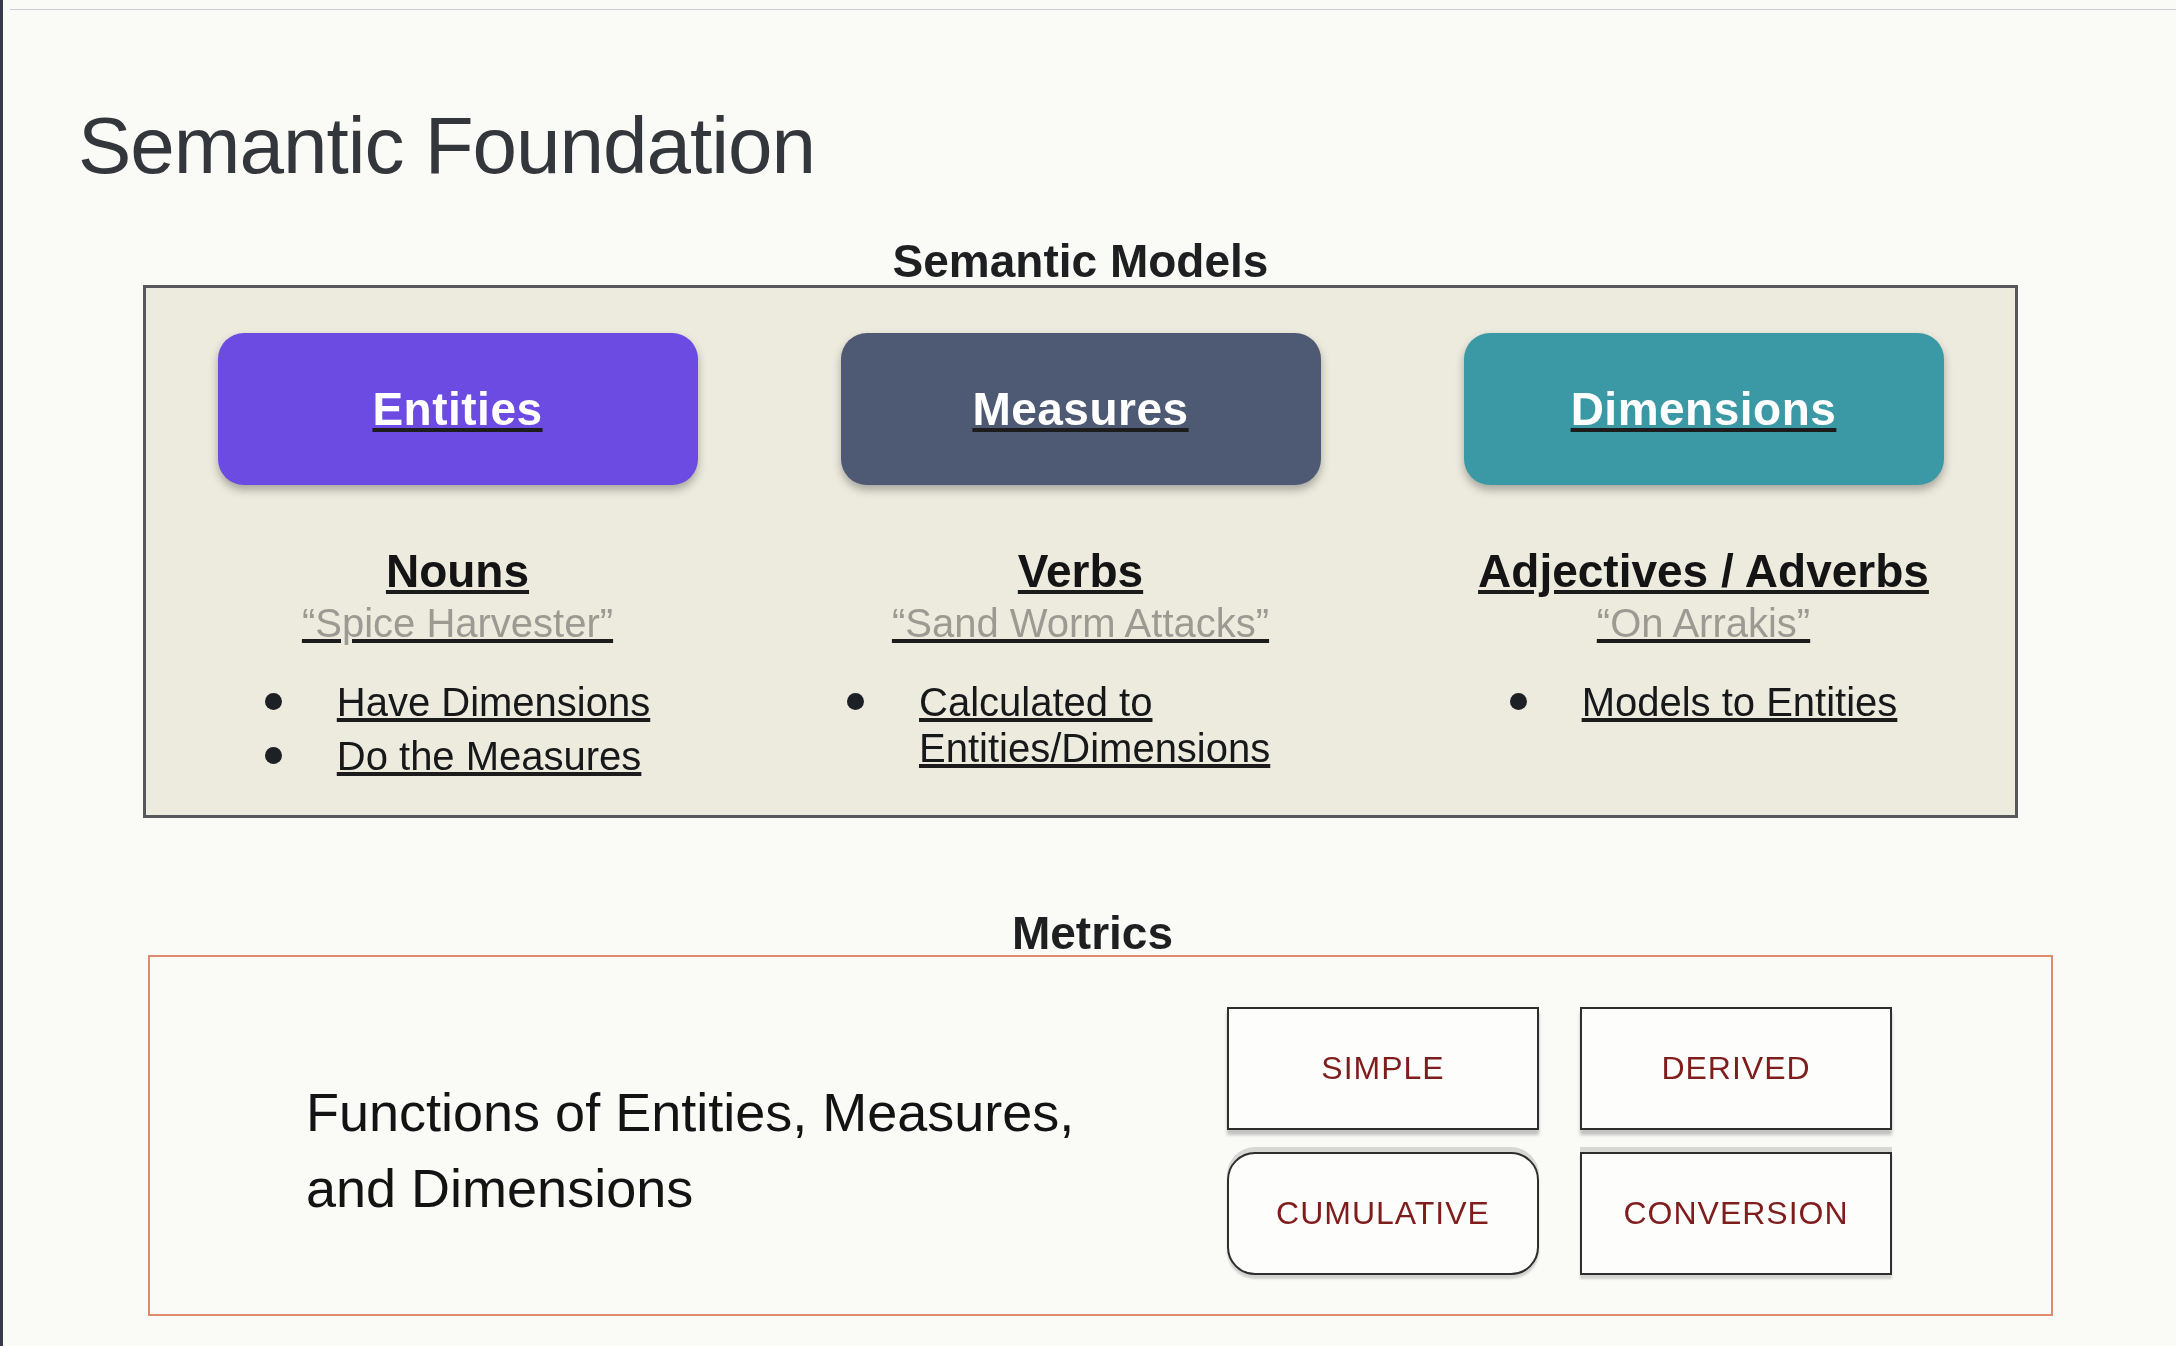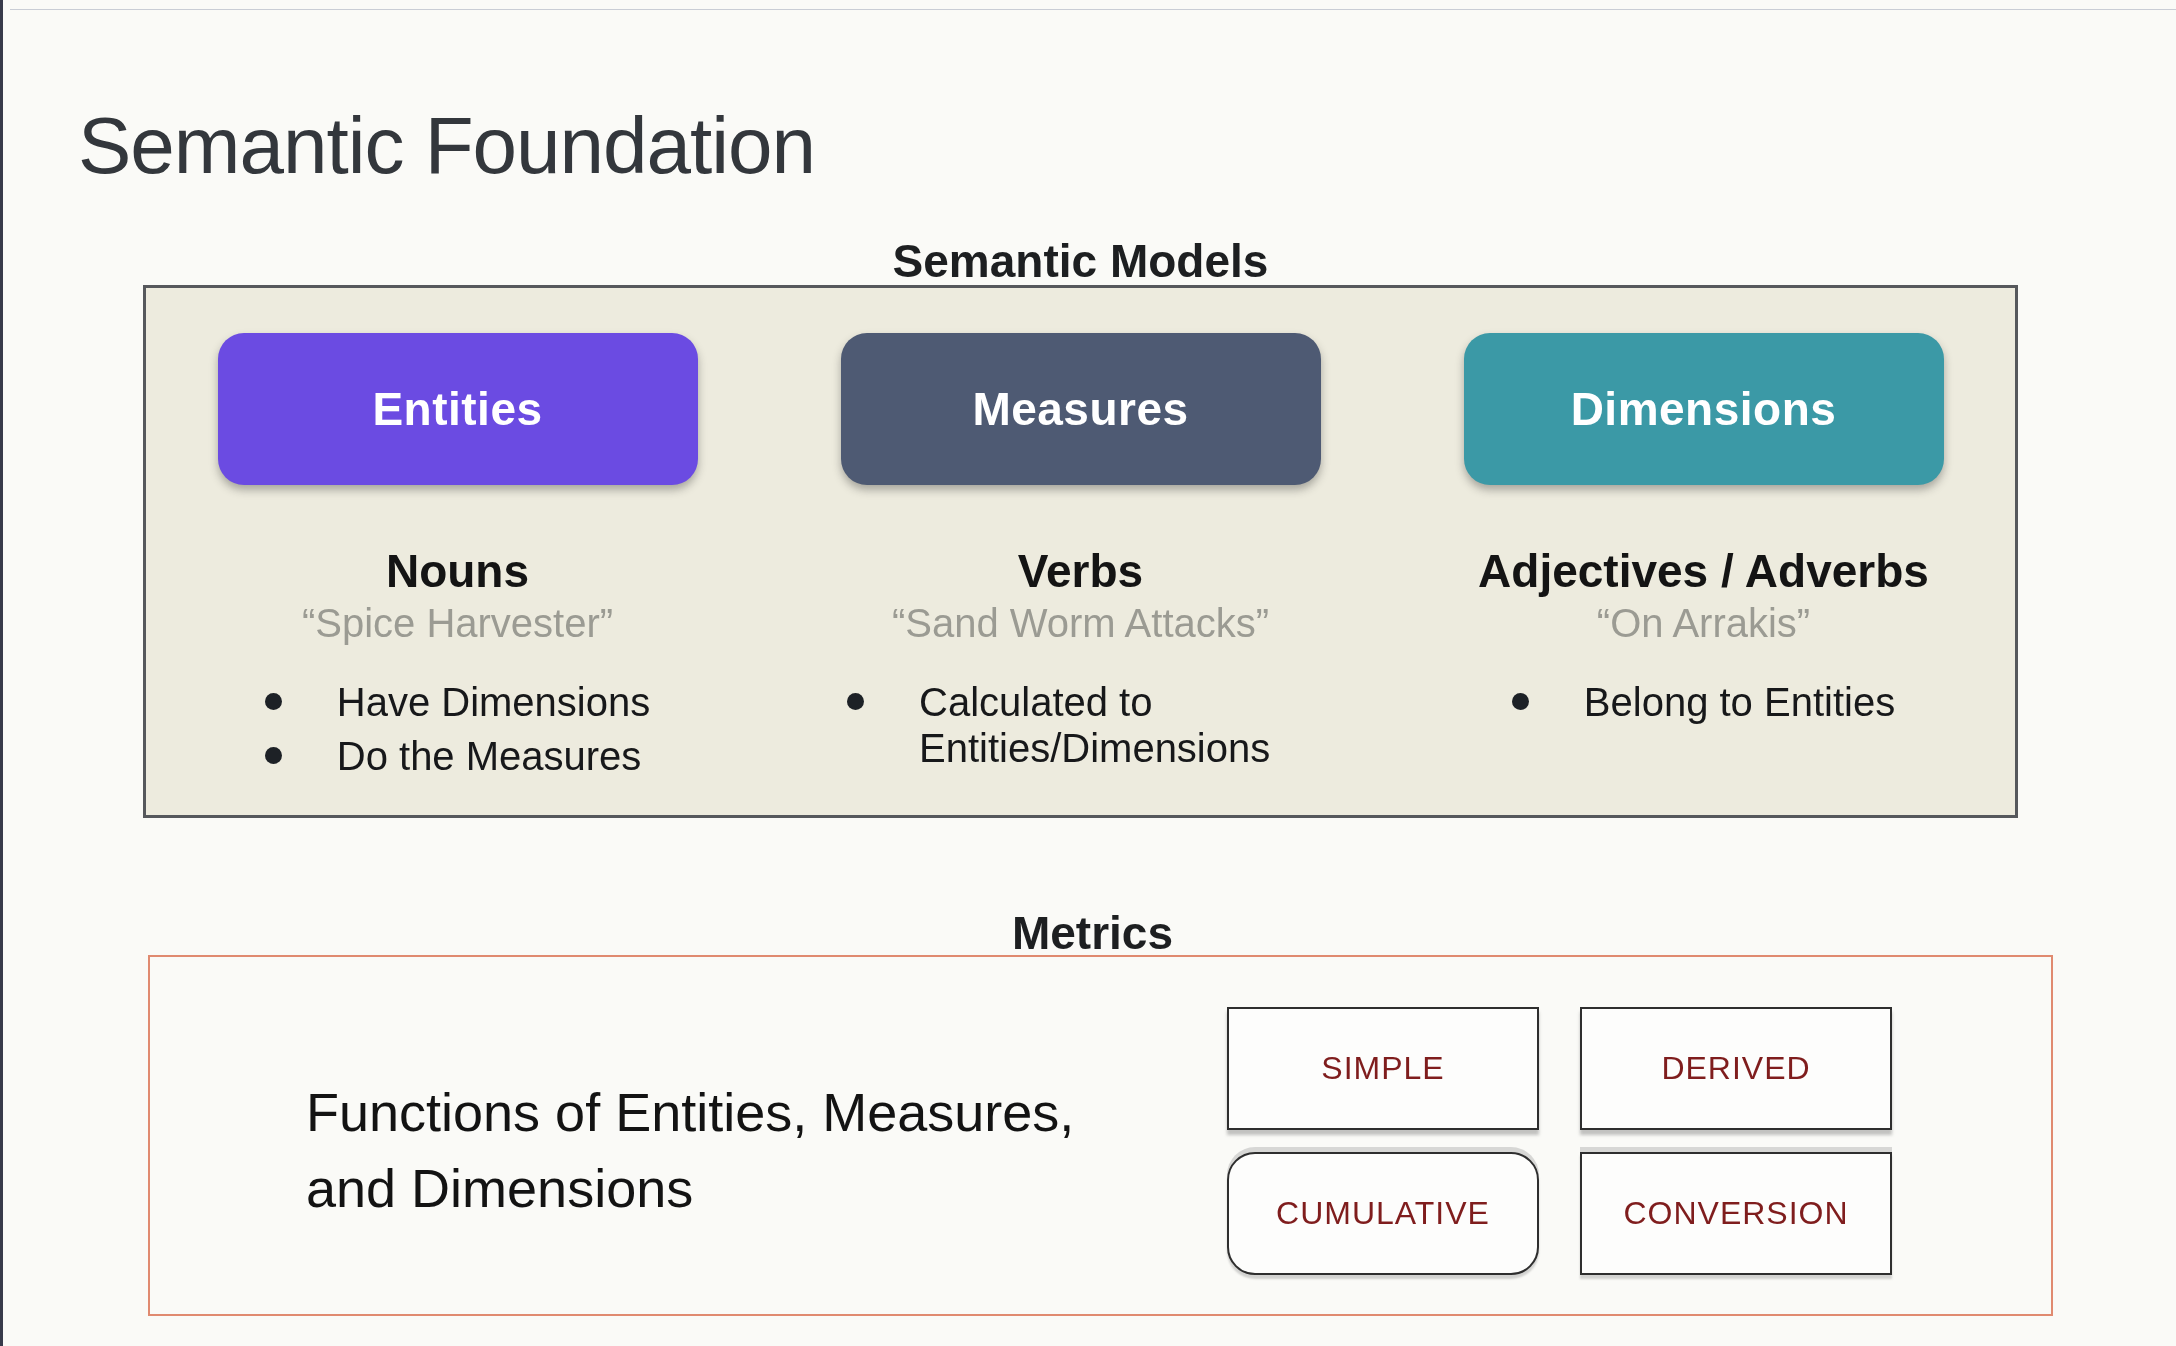--- a/index.html
+++ b/index.html
@@ -76,21 +76,21 @@
 <body>
 
 <div class="slide">
   <div class="edge-left"></div>
   <div class="edge-top"></div>
 
   <h1 class="page-title">Semantic Foundation</h1>
 
   <div class="sm-heading">Semantic Models</div>
 
-  <div class="sm-panel" style="background-color: rgb(237, 235, 222);">
+  <div class="sm-panel" style="background-color: rgb(237, 235, 222); text-decoration: underline;">
 
     <div class="sm-col col-entities">
       <div class="pill" style="background-color: rgb(107, 75, 226);">
         <span>Entities</span>
       </div>
       <div class="role">Nouns</div>
       <div class="example">“Spice Harvester”</div>
       <div class="bullets">
         <div class="bullet-row">
           <span class="dot"></span>
@@ -119,21 +119,21 @@
 
     <div class="sm-col col-dimensions">
       <div class="pill" style="background-color: rgb(59, 153, 166);">
         <span>Dimensions</span>
       </div>
       <div class="role">Adjectives / Adverbs</div>
       <div class="example">“On Arrakis”</div>
       <div class="bullets">
         <div class="bullet-row">
           <span class="dot"></span>
-          <span class="btext">Belong to Entities</span>
+          <span class="btext">Models to Entities</span>
         </div>
       </div>
     </div>
 
   </div>
 
   <div class="metrics-heading">Metrics</div>
 
   <div class="metrics-panel">
     <div class="metrics-desc">Functions of Entities, Measures,

